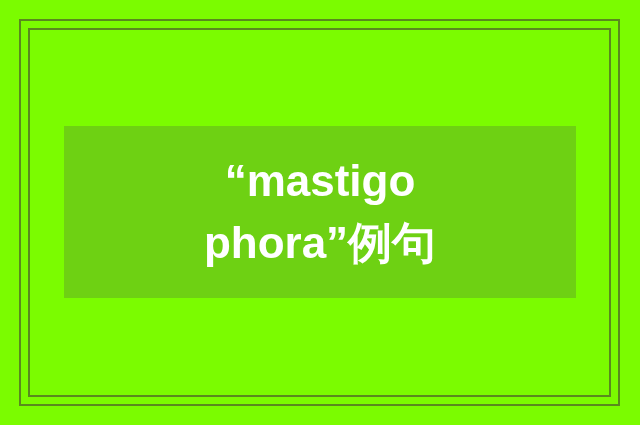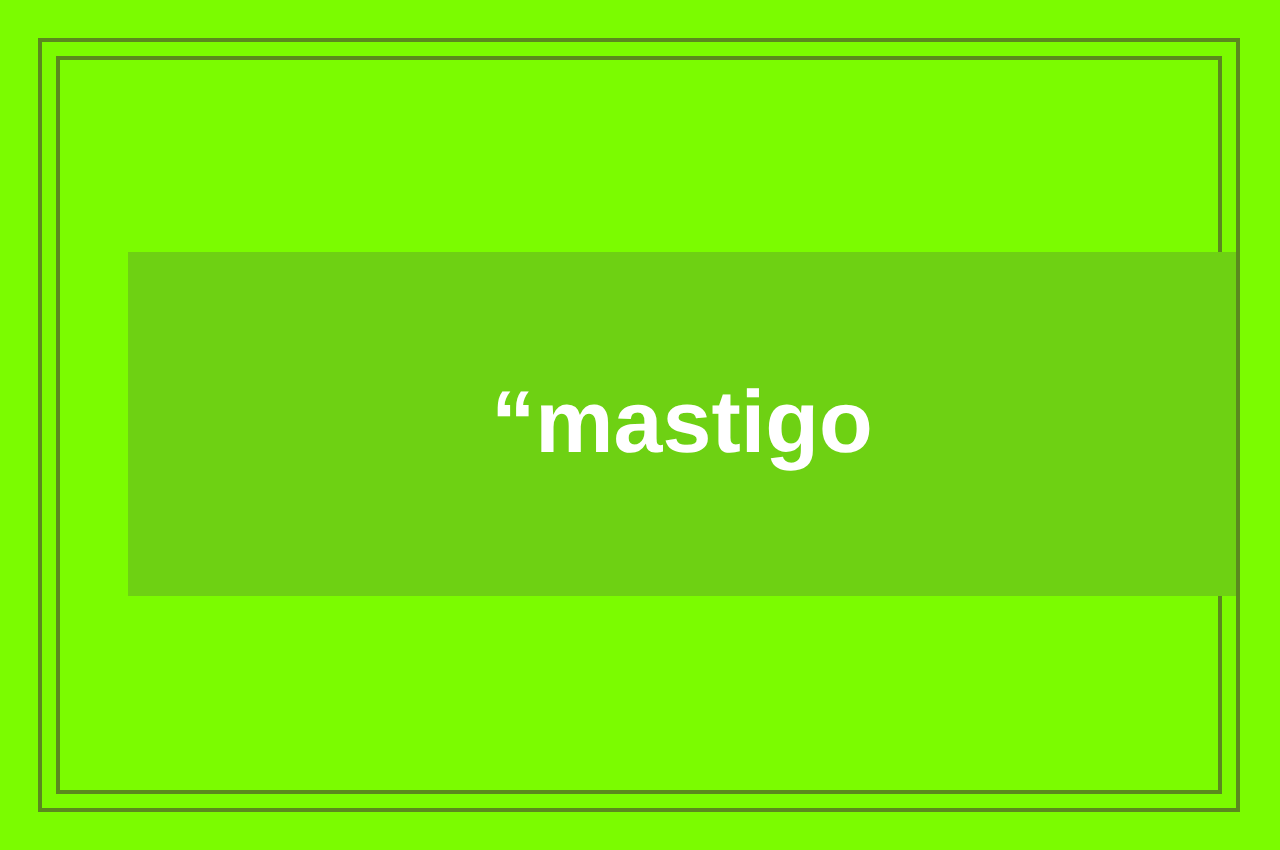--- a/index.html
+++ b/index.html
@@ -43,21 +43,21 @@
     border: 2px solid #5a8a1e;
     box-sizing: border-box;
     pointer-events: none;
   }
 
   
   .title-panel {
     position: absolute;
     left: 64px;
     top: 126px;
-    width: 554px;
+    width: 512px;
     height: 172px;
     background: #6ed113;
     display: flex;
     flex-direction: column;
     align-items: center;
     justify-content: center;
     box-sizing: border-box;
   }
 
   .title-line {
@@ -74,15 +74,16 @@
 <body>
 
 <div id="canvas">
 
   <div class="frame-outer"></div>
 
   <div class="frame-inner"></div>
 
   <div class="title-panel">
     <div class="title-line">“mastigo</div>
+    <div class="title-line">phora”例句</div>
   </div>
 
 </div>
 
 </body></html>

